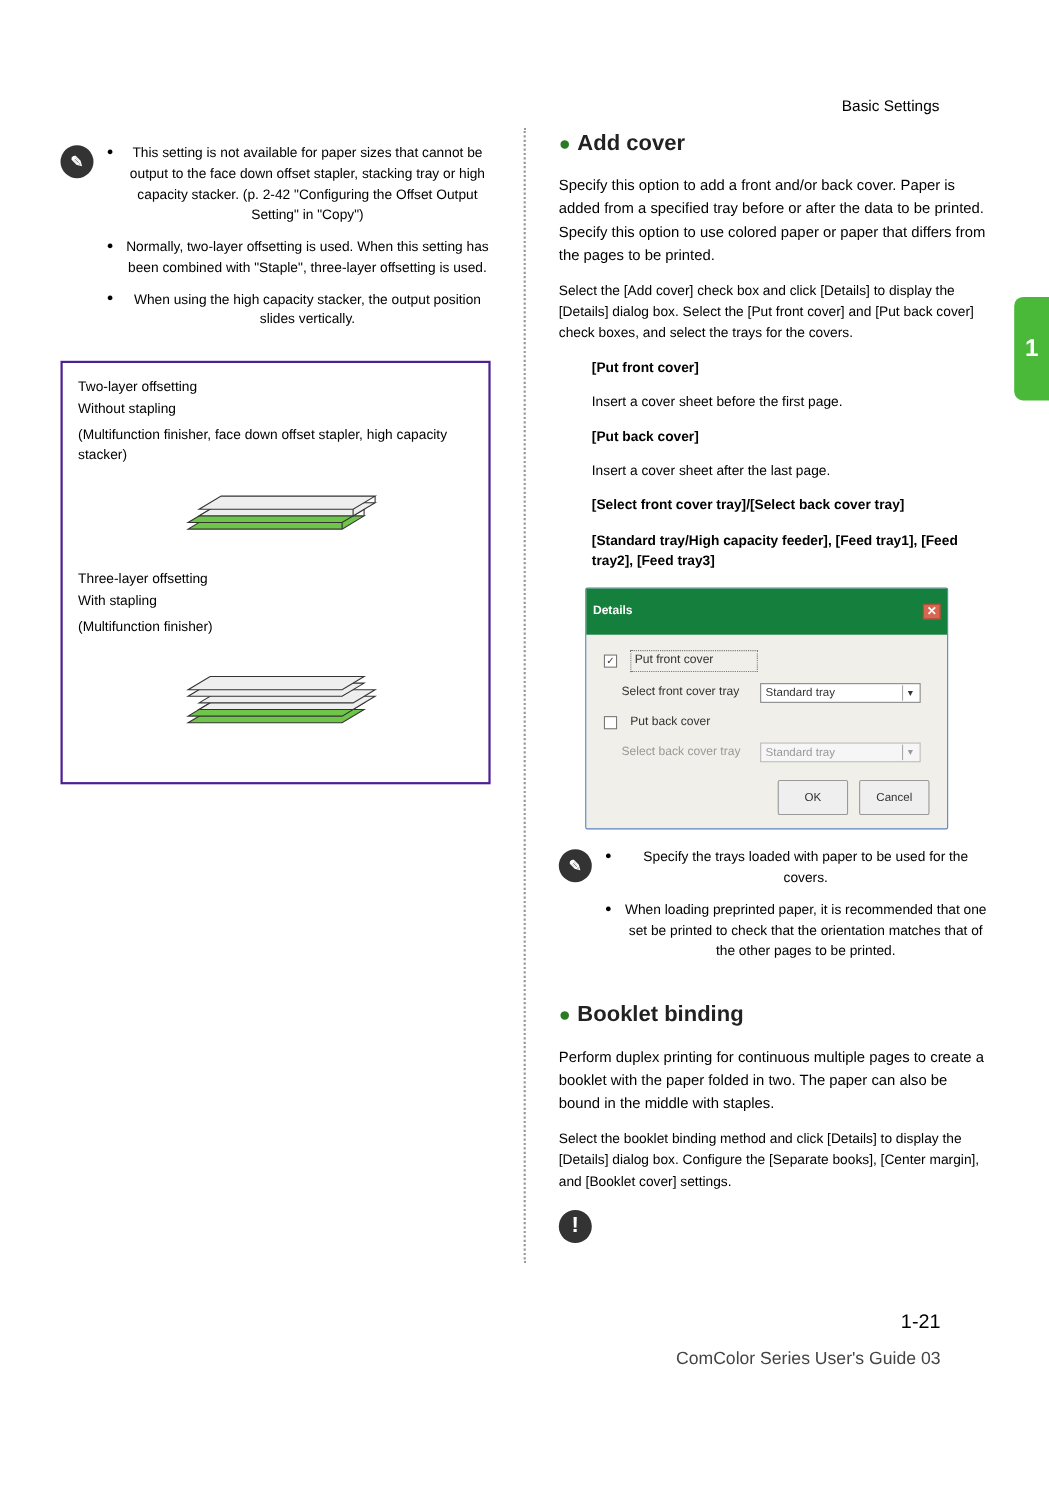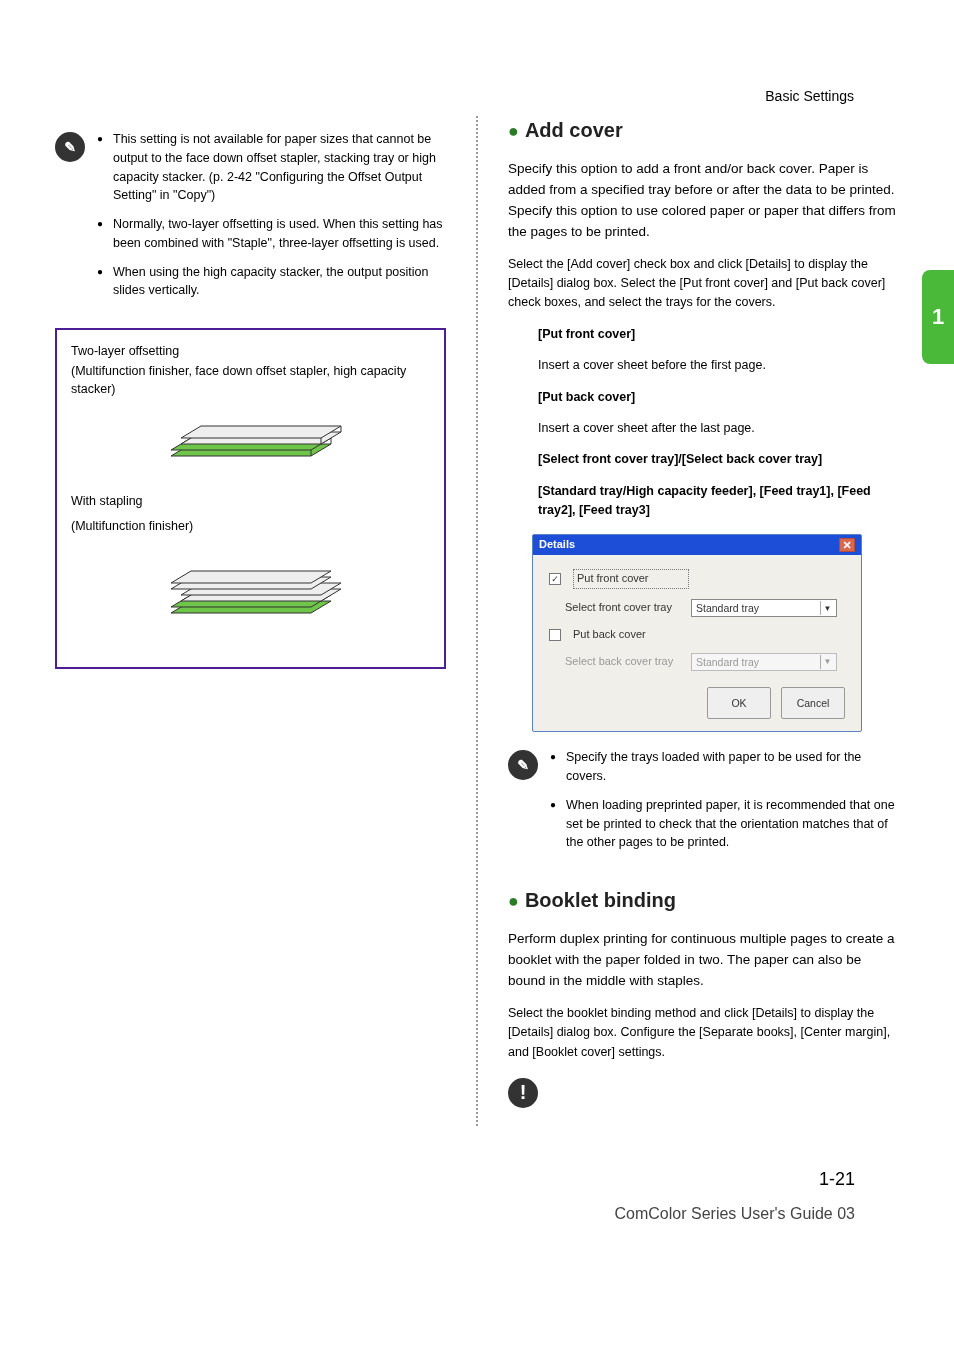--- a/index.html
+++ b/index.html
@@ -41,21 +41,21 @@
     margin-top: 36px;
   }
   .col-left, .col-right {
     flex: 1;
     min-width: 0;
   }
   .col-separator {
     border-left: 2px dotted #999;
     margin: 0 2px;
   }
-  .bullet-list { list-style: none; padding-left: 0; }
+  .bullet-list { list-style: none; padding-left: 0; text-align: center; }
   .bullet-item {
     position: relative;
     padding-left: 16px;
     margin-bottom: 10px;
     font-size: 12.5px;
     line-height: 1.5;
   }
   .bullet-item::before {
     content: "●";
     position: absolute;
@@ -108,23 +108,23 @@
   .dialog {
     border: 1px solid #5a82c4;
     border-radius: 2px;
     width: 330px;
     margin: 14px 0 16px 24px;
     font-size: 11px;
     color: #333;
     background: #f0efe9;
   }
   .dialog-titlebar {
-    background: #1d4ed8;
+    background: #15803d;
     color: #fff;
-    padding: 2px 6px;
+    padding: 13px 6px;
     display: flex;
     justify-content: space-between;
     align-items: center;
     font-weight: bold;
     text-align: right;
   }
   .dialog-close {
     width: 16px; height: 14px; background: #d9664f; color: #fff;
     display: flex; align-items: center; justify-content: center;
     font-size: 11px; border: 1px solid #b04d3d; line-height: 1;
@@ -172,34 +172,36 @@
         <ul class="bullet-list">
           <li class="bullet-item">This setting is not available for paper sizes that cannot be output to the face down offset stapler, stacking tray or high capacity stacker. (p. 2-42 "Configuring the Offset Output Setting" in "Copy")</li>
           <li class="bullet-item">Normally, two-layer offsetting is used. When this setting has been combined with "Staple", three-layer offsetting is used.</li>
           <li class="bullet-item">When using the high capacity stacker, the output position slides vertically.</li>
         </ul>
       </div>
     </div>
 
     <div class="diagram-box">
       <div class="diagram-label">Two-layer offsetting</div>
+      <div class="diagram-sub">Without stapling</div>
       <div class="diagram-sub">(Multifunction finisher, face down offset stapler, high capacity stacker)</div>
       <svg class="stack-svg" width="220" height="80" viewBox="0 0 220 80">
         <g>
           <polygon points="30,52 170,52 190,40 50,40" fill="#6fc44a" stroke="#333"></polygon>
           <polygon points="30,46 170,46 190,34 50,34" fill="#6fc44a" stroke="#333"></polygon>
           <polygon points="40,40 180,40 200,28 60,28" fill="#eee" stroke="#333"></polygon>
           <polygon points="40,34 180,34 200,22 60,22" fill="#eee" stroke="#333"></polygon>
           <line x1="170" y1="52" x2="170" y2="46" stroke="#333"></line>
           <line x1="190" y1="40" x2="190" y2="34" stroke="#333"></line>
           <line x1="180" y1="40" x2="180" y2="34" stroke="#333"></line>
           <line x1="200" y1="28" x2="200" y2="22" stroke="#333"></line>
         </g>
       </svg>
 
+      <div class="diagram-label">Three-layer offsetting</div>
       <div class="diagram-sub">With stapling</div>
       <div class="diagram-sub">(Multifunction finisher)</div>
       <svg class="stack-svg" width="220" height="100" viewBox="0 0 220 100">
         <g>
           <polygon points="30,72 170,72 190,60 50,60" fill="#6fc44a" stroke="#333"></polygon>
           <polygon points="30,66 170,66 190,54 50,54" fill="#6fc44a" stroke="#333"></polygon>
           <polygon points="40,60 180,60 200,48 60,48" fill="#eee" stroke="#333"></polygon>
           <polygon points="40,54 180,54 200,42 60,42" fill="#eee" stroke="#333"></polygon>
           <polygon points="30,48 170,48 190,36 50,36" fill="#eee" stroke="#333"></polygon>
           <polygon points="30,42 170,42 190,30 50,30" fill="#eee" stroke="#333"></polygon>

